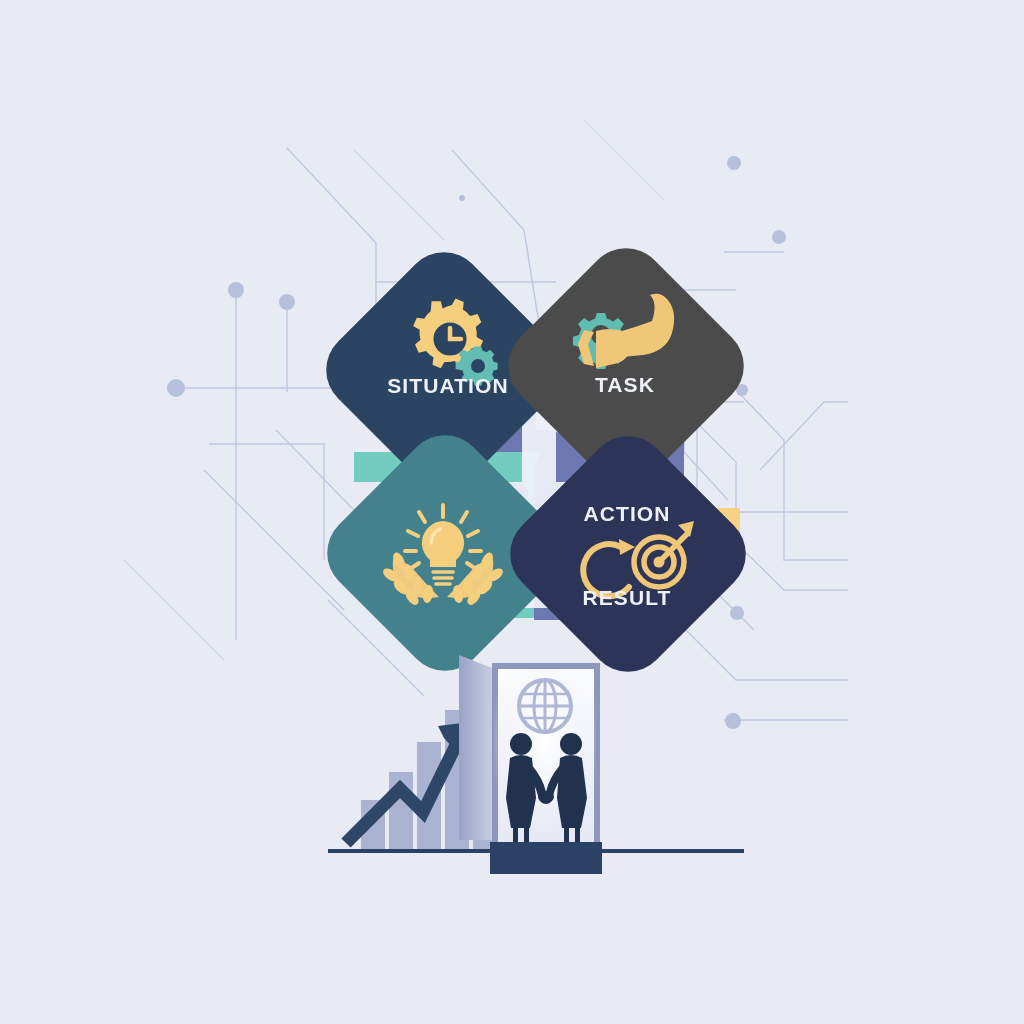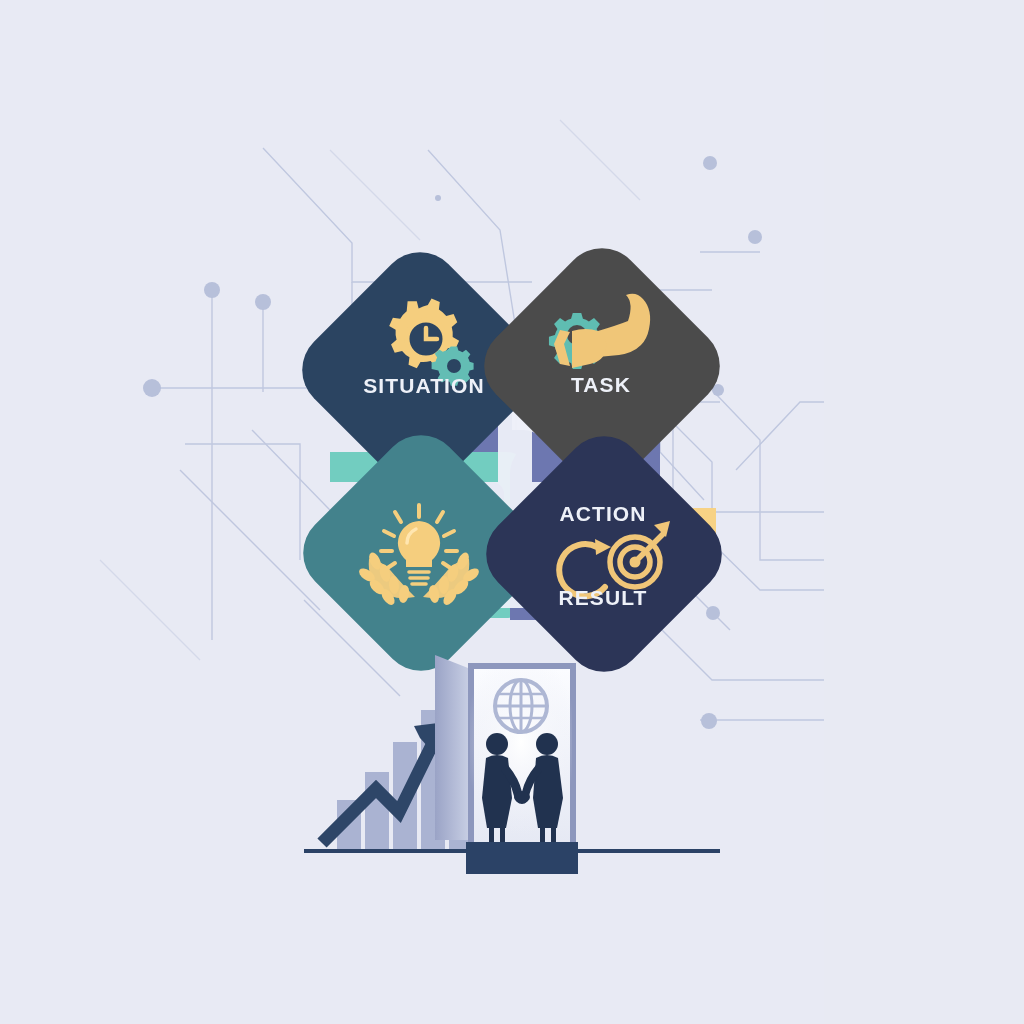--- a/index.html
+++ b/index.html
@@ -2,20 +2,21 @@
 <html><head>
 <meta charset="utf-8">
 <style>
   html,body{margin:0;padding:0;background:#e8eaf3;}
   #stage{
     position:relative;
     width:824px;height:1024px;
     background:#e8eaf4;
     overflow:hidden;
     font-family:"Liberation Sans", sans-serif;
+    margin-left:24px;
   }
   #bg-circuit, #art{position:absolute;inset:0;width:1024px;height:1024px;}
   #bg-circuit{z-index:1;}
   #art{z-index:2;}
   .tile-label{
     font-family:"Liberation Sans", sans-serif;
     font-weight:700;
     letter-spacing:1.1px;
     fill:#eef1f8;
   }

